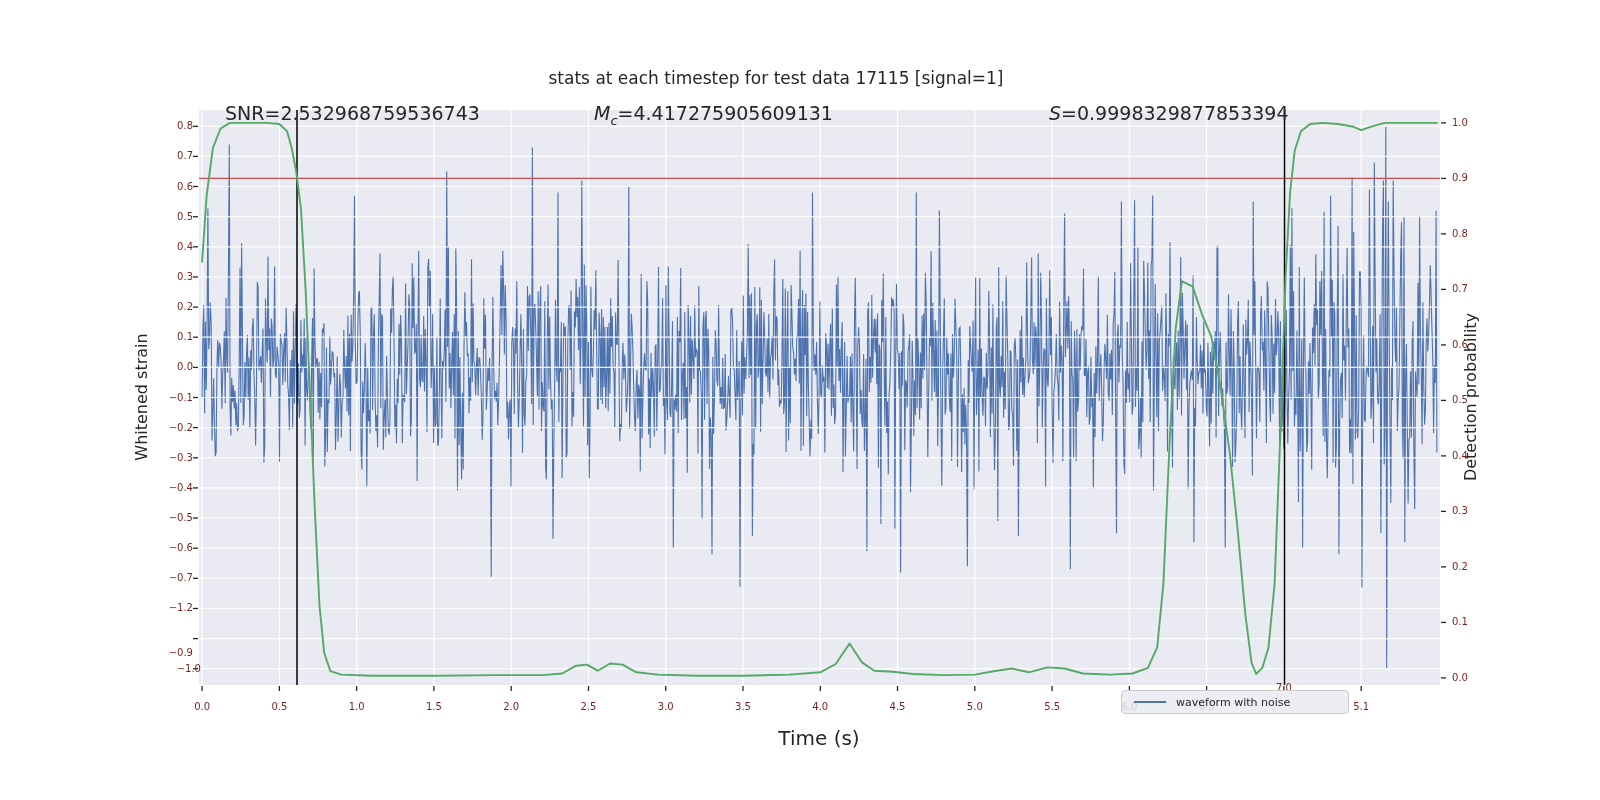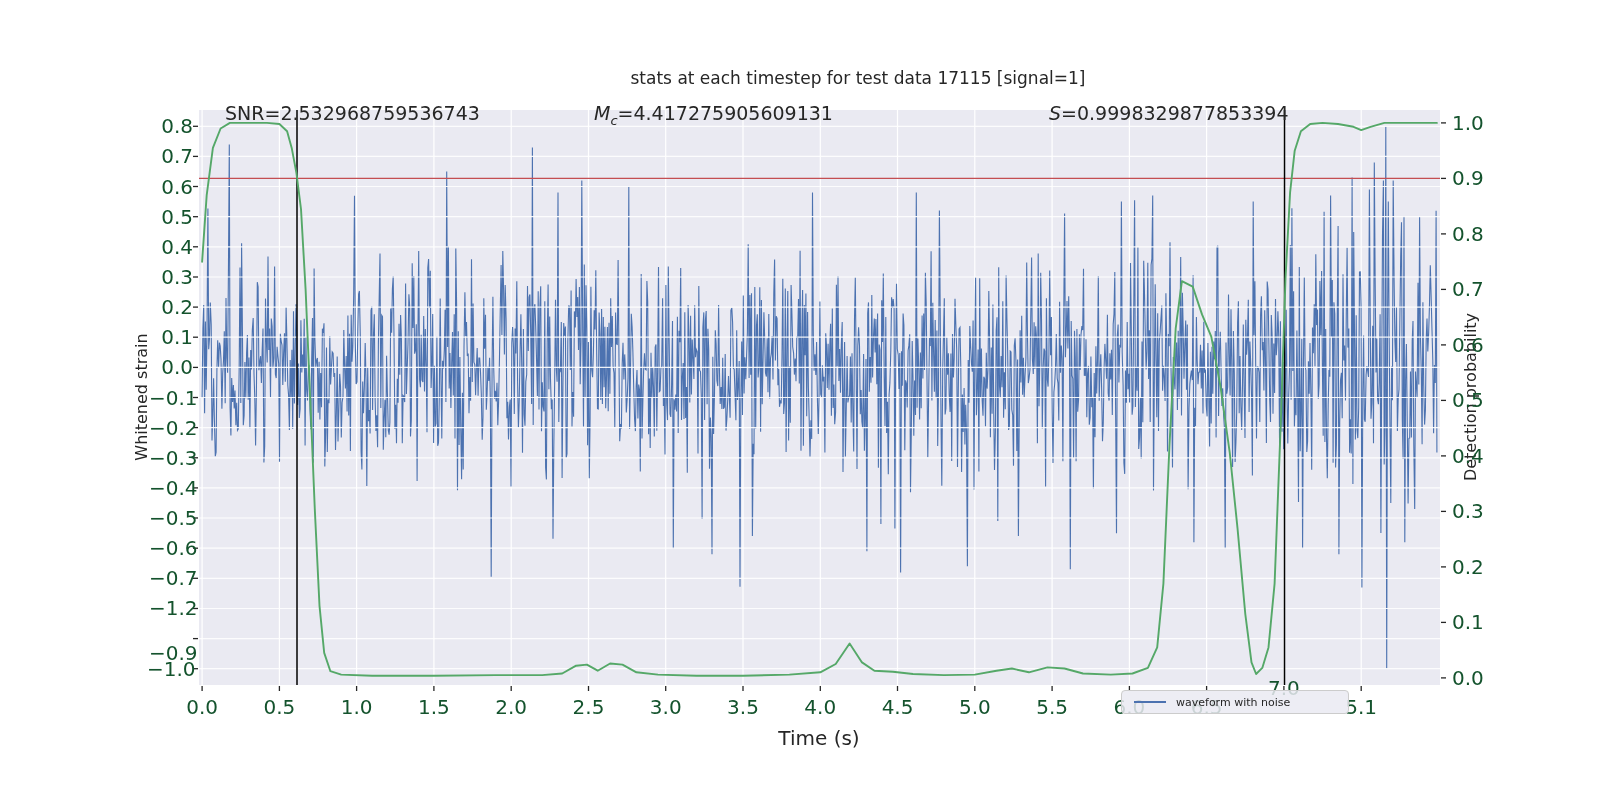--- a/index.html
+++ b/index.html
@@ -1,28 +1,28 @@
 <!DOCTYPE html>
 <html><head>
 <meta charset="utf-8">
 <style>
   html,body{margin:0;padding:0;background:#ffffff;}
   .figure{
     position:relative;width:1600px;height:800px;background:#ffffff;overflow:hidden;
     font-family:"DejaVu Sans","Liberation Sans",sans-serif;color:#262626;
   }
   #chart-svg{position:absolute;left:0;top:0;}
-  .fig-title{position:absolute;top:68px;left:858px;transform:translateX(-50%);
+  .fig-title{position:absolute;top:68px;left:776px;transform:translateX(-50%);
     font-size:17px;white-space:nowrap;}
   .annot{position:absolute;top:100px;height:26px;line-height:26px;font-size:19px;white-space:nowrap;}
   .annot .mvar{font-style:italic;}
   .annot sub{font-size:13px;font-style:italic;line-height:0;}
   .x-label{position:absolute;top:726px;left:819px;transform:translateX(-50%);font-size:20px;}
   .y-label{position:absolute;font-size:16px;white-space:nowrap;transform:translate(-50%,-50%) rotate(-90deg);}
-  .tick-label{position:absolute;font-size:20px;color:#14532d;line-height:20px;}
+  .tick-label{position:absolute;font-size:10px;color:#7f1d1d;line-height:20px;}
   .tick-x{transform:translateX(-50%);}
   .tick-yl{text-align:right;width:44px;}
   .legend{
     position:absolute;left:1121px;top:690px;width:228px;height:24px;
     background:rgba(234,234,242,0.85);border:1px solid #cccccc;border-radius:4px;
     display:flex;align-items:center;box-sizing:border-box;padding:0 10px 0 12px;
   }
   .legend-line{width:32px;height:0;border-top:2.5px solid #4c72b0;margin-right:10px;flex:0 0 auto;}
   .legend-text{font-size:11px;white-space:nowrap;}
 </style>
@@ -158,21 +158,21 @@
       <div class="tick-label tick-yl" style="left: 149px; top: 357.364px;">0.0</div>
       <div class="tick-label tick-yl" style="left: 149px; top: 387.5px;">−0.1</div>
       <div class="tick-label tick-yl" style="left: 149px; top: 417.636px;">−0.2</div>
       <div class="tick-label tick-yl" style="left: 149px; top: 447.773px;">−0.3</div>
       <div class="tick-label tick-yl" style="left: 149px; top: 477.909px;">−0.4</div>
       <div class="tick-label tick-yl" style="left: 149px; top: 508.045px;">−0.5</div>
       <div class="tick-label tick-yl" style="left: 149px; top: 538.181px;">−0.6</div>
       <div class="tick-label tick-yl" style="left: 149px; top: 568.318px;">−0.7</div>
       <div class="tick-label tick-yl" style="left: 149px; top: 598.454px;">−1.2</div>
       <div class="tick-label tick-yl" style="left: 149px; top: 628.59px; margin-top: 14px;">−0.9</div>
-      <div class="tick-label tick-yl" style="left: 147px; top: 658.726px; text-align: center;">−1.0</div>
+      <div class="tick-label tick-yl" style="left: 157px; top: 658.726px;">−1.0</div>
       <div class="tick-label " style="left: 1452px; top: 112.931px;">1.0</div>
       <div class="tick-label " style="left: 1452px; top: 168.427px;">0.9</div>
       <div class="tick-label " style="left: 1452px; top: 223.924px;">0.8</div>
       <div class="tick-label " style="left: 1452px; top: 279.42px;">0.7</div>
       <div class="tick-label " style="left: 1452px; top: 334.917px;">0.6</div>
       <div class="tick-label " style="left: 1452px; top: 390.414px;">0.5</div>
       <div class="tick-label " style="left: 1452px; top: 445.91px;">0.4</div>
       <div class="tick-label " style="left: 1452px; top: 501.407px;">0.3</div>
       <div class="tick-label " style="left: 1452px; top: 556.903px;">0.2</div>
       <div class="tick-label " style="left: 1452px; top: 612.4px;">0.1</div>

